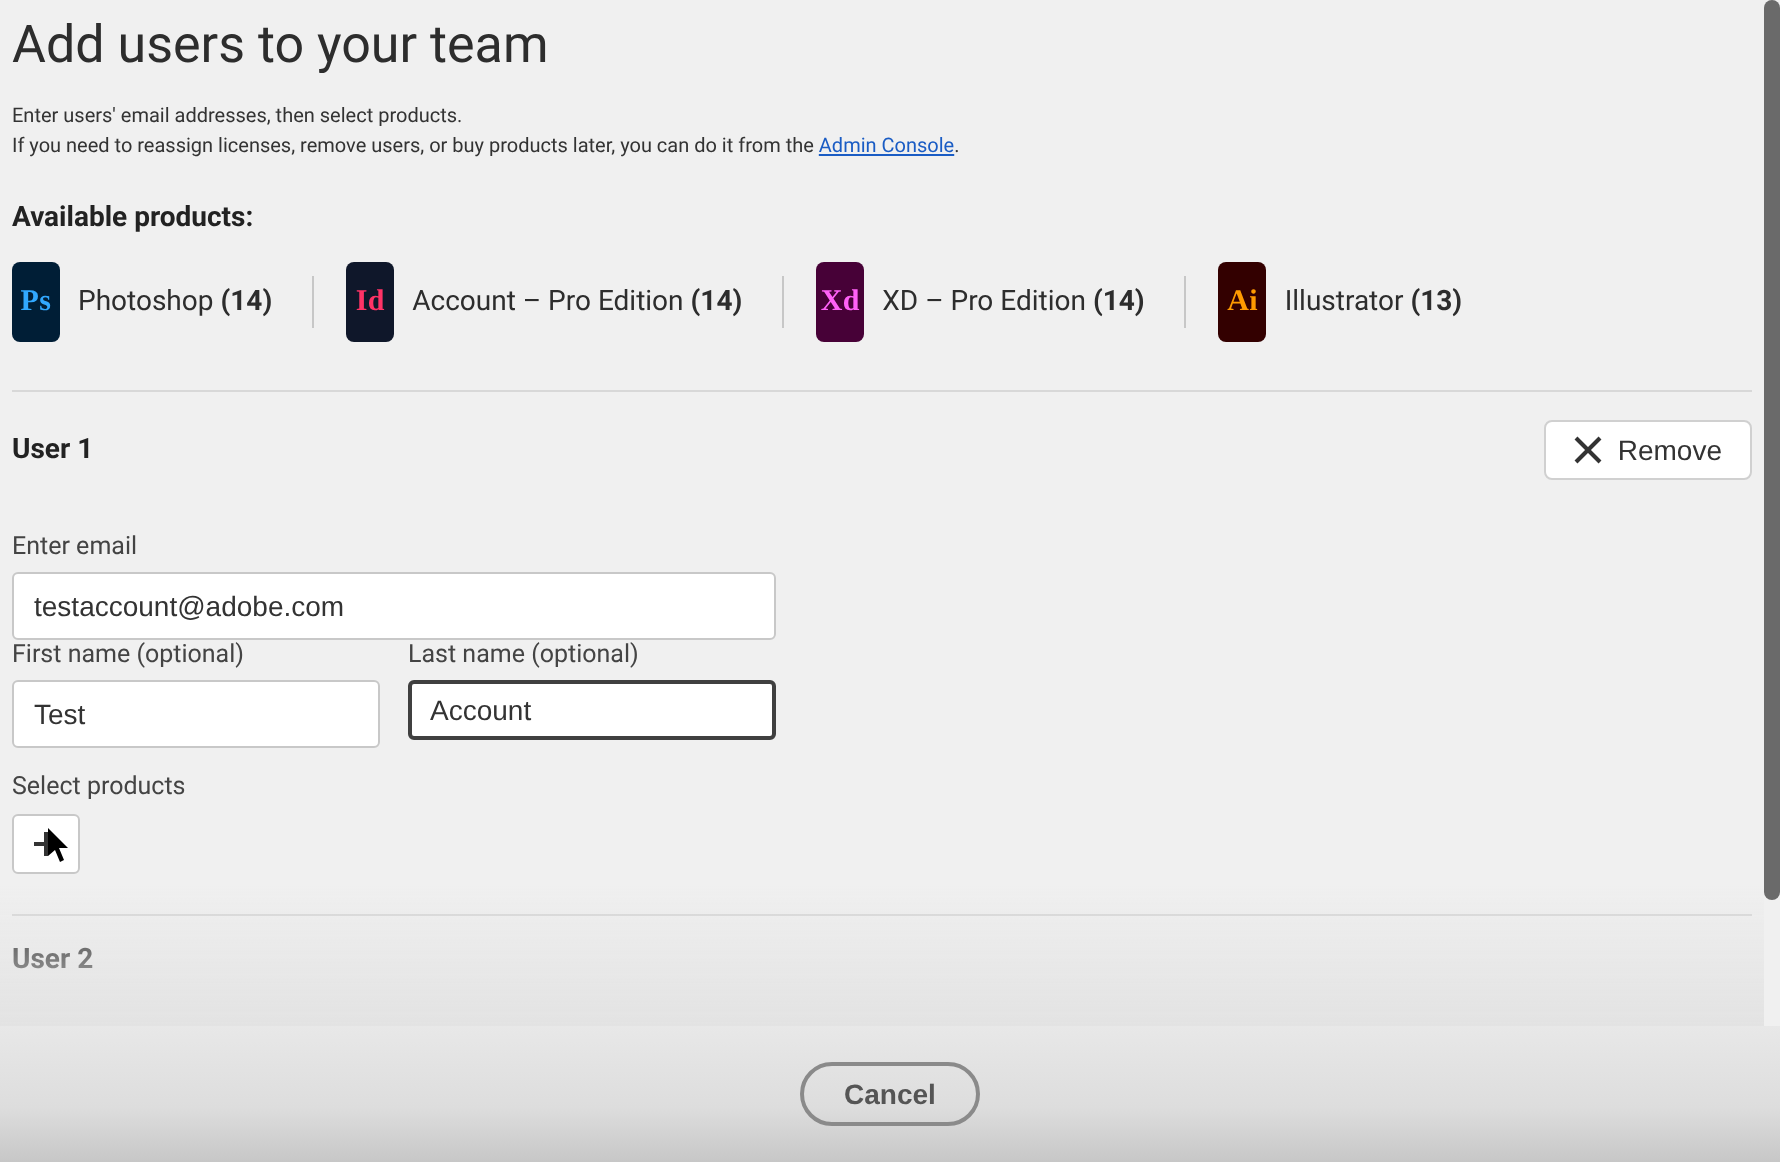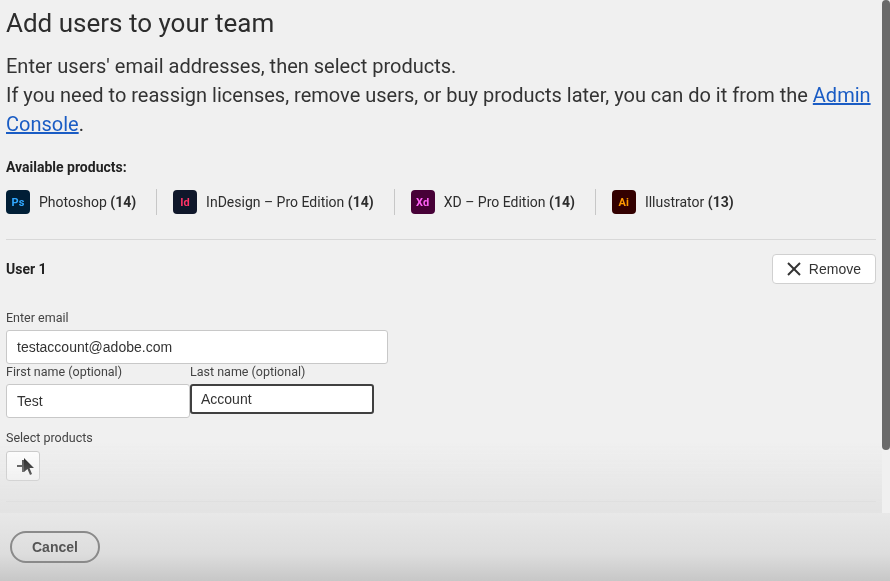--- a/index.html
+++ b/index.html
@@ -27,53 +27,53 @@
       right: 0; top: 0; width: 8px; height: 450px;
       background: #6a6a6a;
       border-radius: 4px;
     }
     h1 {
       font-size: 26px;
       font-weight: 400;
       color: #2d2d2d;
       margin-bottom: 14px;
     }
-    .intro { font-size: 20px; color: #333; line-height: 1.45; margin-bottom: 20px;}
+    .intro { font-size: 10px; color: #333; line-height: 1.45; margin-bottom: 20px;}
     .intro a { color: #1a5cc4; text-decoration: underline; }
     .section-label { font-size: 14px; font-weight: 700; color: #222; margin-bottom: 14px;}
     .products-row { display: flex; align-items: center; margin-bottom: 24px;}
     .product-chip { display: flex; align-items: center; gap: 9px; padding: 0 18px 0 0; }
     .product-chip:first-child { padding-left: 0;}
     .sep { width: 1px; height: 26px; background: #c7c7c7; margin: 0 16px 0 2px;}
-    .app-icon { width: 24px; height: 24px; border-radius: 4px; display:flex; align-items:center; justify-content:center; font-size:11px; font-weight:700; letter-spacing:0.2px;}
+    .app-icon { width: 24px; height: 40px; border-radius: 4px; display:flex; align-items:center; justify-content:center; font-size:15px; font-weight:700; letter-spacing:0.2px;font-family:Liberation Serif, serif;}
     .ps { background:#001e36; color:#31a8ff;}
     .id { background:#0f172a; color:#ff3366;}
     .xd { background:#470137; color:#ff61f6;}
     .ai { background:#330000; color:#ff9a00;}
     .product-name { font-size: 14px; color:#2d2d2d; }
     hr.divider { border: none; border-top: 1px solid #d8d8d8; margin: 0 0 14px 0;}
     .user-block { margin-bottom: 20px;}
     .user-head { display:flex; justify-content:space-between; align-items:center; margin-bottom: 26px;}
     .user-title { font-size: 14px; font-weight: 700; color:#222;}
     .remove-btn { display:flex; align-items:center; gap:8px; background:#fff; border:1px solid #d0d0d0; border-radius:4px; padding: 6px 14px; font-size:14px; color:#333; cursor:pointer;}
     .remove-btn svg { width:14px; height:14px; stroke:#333; stroke-width:2;}
     .field-label { font-size: 12.5px; color:#444; margin-bottom:5px;}
-    .field-row { display:flex; margin-bottom: 12px;}
+    .field-row { display:flex; gap:14px; margin-bottom: 12px;}
     .field { display:flex; flex-direction:column;}
     .field.email { width: 382px;}
     .field.half { width: 184px;}
     input.text { height: 30px; border:1px solid #c8c8c8; border-radius:3px; background:#fff; padding: 16px 10px; font-size:14px; color:#333; outline:none;}
     input.text.focused { border:2px solid #404040; padding: 0 9px;}
     .select-products-label { font-size: 12.5px; color:#444; margin-bottom:6px; margin-top: 6px;}
     .add-product-btn { width:34px; height:30px; border:1px solid #c8c8c8; border-radius:3px; background:#fff; display:flex; align-items:center; justify-content:center; cursor:pointer; position:relative;}
     .add-product-btn svg.plus { width:14px; height:14px; stroke:#333; stroke-width:2;}
     .cursor-arrow { position:absolute; left:17px; top:6px; pointer-events:none;}
     .footer {
       position:absolute; left:0; right:0; bottom:0; height:68px;
-      display:flex; justify-content:space-between; align-items:center;
+      display:flex; justify-content:center; align-items:center;
       padding: 0 10px; gap:14px;
       background: linear-gradient(to top, #c7c7c7 0%, #ddd 40%, #e8e8e8 100%);
     }
     .fade-overlay {
       position:absolute; left:0; right:8px; bottom:68px; height:70px;
       background: linear-gradient(to bottom, rgba(240,240,240,0) 0%, rgba(225,225,225,0.9) 100%);
       pointer-events:none;
     }
     .btn { height:32px; padding: 0 20px; border-radius:16px; font-size:14px; cursor:pointer;}
     .btn-cancel { background:transparent; border:2px solid #8a8a8a; color:#555; font-weight: 600;}
@@ -94,21 +94,21 @@
   <div class="section-label">Available products:</div>
 
   <div class="products-row">
     <div class="product-chip">
       <span class="app-icon ps">Ps</span>
       <span class="product-name"><span>Photoshop</span> <b>(14)</b></span>
     </div>
     <div class="sep"></div>
     <div class="product-chip">
       <span class="app-icon id">Id</span>
-      <span class="product-name"><span>InDesign – Pro Edition</span> <b>(14)</b></span>
+      <span class="product-name"><span>Account – Pro Edition</span> <b>(14)</b></span>
     </div>
     <div class="sep"></div>
     <div class="product-chip">
       <span class="app-icon xd">Xd</span>
       <span class="product-name"><span>XD – Pro Edition</span> <b>(14)</b></span>
     </div>
     <div class="sep"></div>
     <div class="product-chip">
       <span class="app-icon ai">Ai</span>
       <span class="product-name"><span>Illustrator</span> <b>(13)</b></span>

